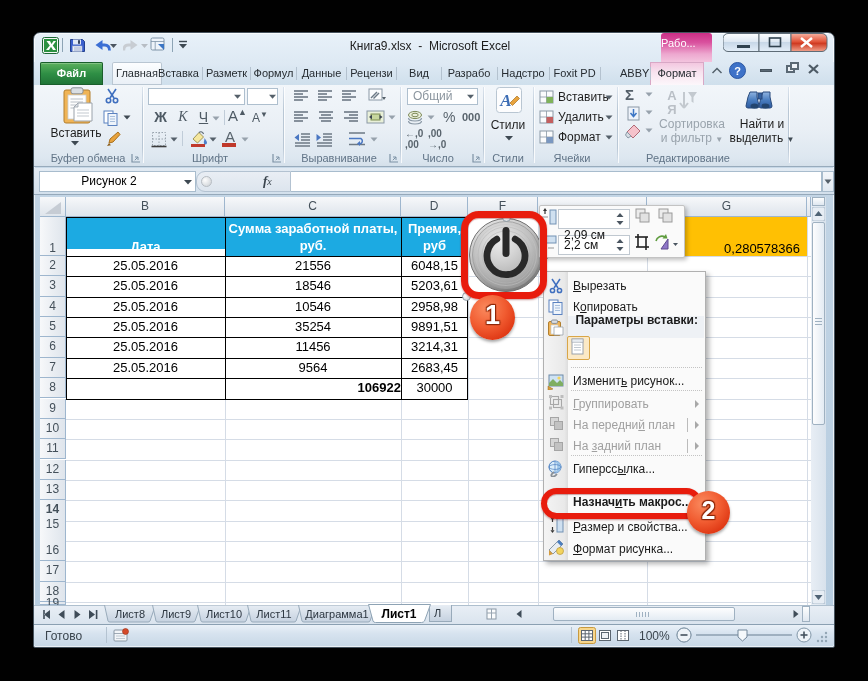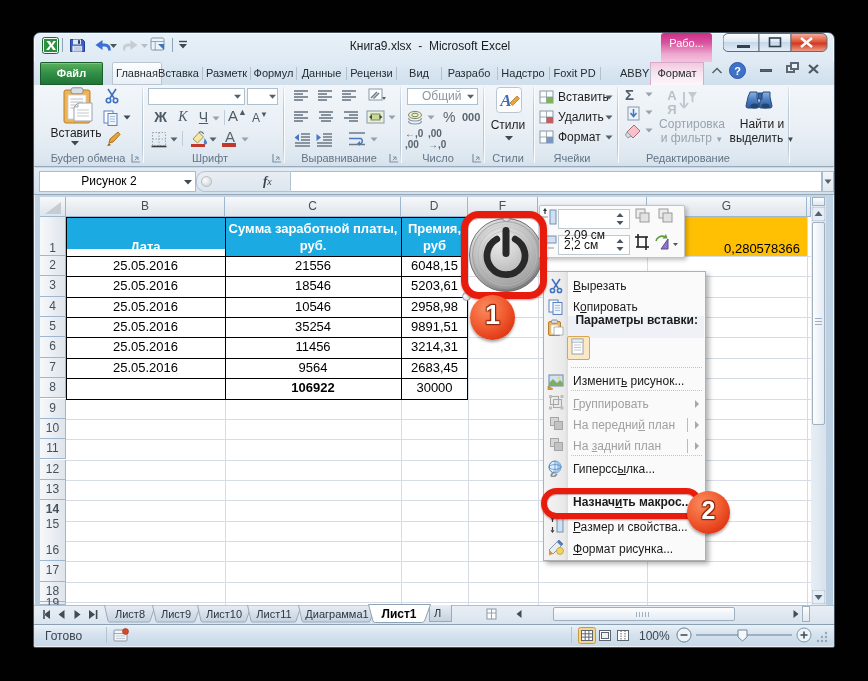--- a/index.html
+++ b/index.html
@@ -55,21 +55,21 @@
 <path d="M8 7 l6 0 l0 6 z" fill="#3c76c4"></path>
 </svg>
 <div class="a" style="left:172px; top:38px; width:1px; height:14px; background:#8da4b5;"></div>
 <svg class="a" style="left:177px; top:40px;" width="12" height="10" viewBox="0 0 12 10">
 <line x1="2" y1="1.5" x2="10" y2="1.5" stroke="#3e4952" stroke-width="1.4"></line>
 <path d="M2 4 l8 0 l-4 4.5 z" fill="#3e4952"></path>
 </svg>
 <div class="a" style="left:280px; top:39px; width:300px; text-align:center; font-size:12px; color:#1c1c1c;">Книга9.xlsx&nbsp; -&nbsp; Microsoft Excel</div>
 <div class="a" style="left:661px; top:33px; width:51px; height:21px;
  background:linear-gradient(#cb2f86,#d9519e 45%,#eda8cf); border-radius:3px 3px 0 0;
- font-size:11px; color:#fff; text-align:center; line-height:21px;">Рабо...</div>
+ font-size:11px; color:#fff; text-align:left; line-height:21px;">Рабо...</div>
 <div class="a" style="left:661px; top:54px; width:51px; height:8px;
  background:linear-gradient(#eda8cf,#f3c4de);"></div>
 <svg class="a" style="left:723px; top:33px;" width="105" height="19" viewBox="0 0 105 19">
 <defs>
 <linearGradient id="wb" x1="0" y1="0" x2="0" y2="1">
  <stop offset="0" stop-color="#fdfeff"></stop>
         <stop offset=".45" stop-color="#dfe9f3"></stop>
         <stop offset=".5" stop-color="#c8d8e8"></stop>
         <stop offset="1" stop-color="#e3eef8"></stop>
 </linearGradient>
@@ -342,21 +342,21 @@
 <g stroke="#6d7985" stroke-width="1.5">
       <line x1="1" y1="2" x2="17" y2="2"></line>
       <line x1="1" y1="13.5" x2="17" y2="13.5"></line>
     </g>
 <path d="M1 7.5 h12 a3 3 0 0 1 0 5 h-2" fill="none" stroke="#4a77c2" stroke-width="1.5"></path>
 <path d="M12 10 l-3 2.5 l3 2.5 z" fill="#4a77c2"></path>
 </svg>
 <svg class="a" style="left:370px; top:137px;" width="8" height="5" viewBox="0 0 8 5">
     <path d="M0.5 0.5 l7 0 l-3.5 4 z" fill="#97a2ac"></path>
   </svg>
-<div class="a" style="left:407px; top:88px; width:71px; height:17px; background:#fff; border:1px solid #aebfce; font-size:12px; color:#8b959e; line-height:15px; padding-left:14px;">Общий</div>
+<div class="a" style="left:407px; top:88px; width:71px; height:17px; background:#fff; border:1px solid #aebfce; font-size:12px; color:#8b959e; line-height:15px; padding-left:5px;">Общий</div>
 <svg class="a" style="left:466px; top:94px;" width="9" height="6" viewBox="0 0 9 6">
     <path d="M1 0.8 l7 0 l-3.5 4 z" fill="#55606a"></path>
   </svg>
 <svg class="a" style="left:407px; top:110px;" width="18" height="15" viewBox="0 0 18 15">
 <ellipse cx="8" cy="5" rx="6.5" ry="3.6" fill="#e9edd9" stroke="#7d8a57"></ellipse>
 <ellipse cx="8" cy="5" rx="3.2" ry="1.8" fill="none" stroke="#7d8a57"></ellipse>
 <path d="M1.5 8 c0 4 13 4 13 0" fill="none" stroke="#8a98a5" stroke-width="1.2"></path>
 <path d="M1.5 11 c0 4 13 4 13 0" fill="none" stroke="#8a98a5" stroke-width="1.2"></path>
 </svg>
 <svg class="a" style="left:427px; top:115px;" width="8" height="5" viewBox="0 0 8 5">
@@ -533,21 +533,21 @@
 <div class="cell" style="left:401px; top:296.7px; width:67px; height:20.4px; text-align:center; line-height:20px;">2958,98</div>
 <div class="cell" style="left:66px; top:317.1px; width:159px; height:20.4px; text-align:center; line-height:20px;">25.05.2016</div>
 <div class="cell" style="left:225px; top:317.1px; width:176px; height:20.4px; text-align:center; line-height:20px;">35254</div>
 <div class="cell" style="left:401px; top:317.1px; width:67px; height:20.4px; text-align:center; line-height:20px;">9891,51</div>
 <div class="cell" style="left:66px; top:337.4px; width:159px; height:20.4px; text-align:center; line-height:20px;">25.05.2016</div>
 <div class="cell" style="left:225px; top:337.4px; width:176px; height:20.4px; text-align:center; line-height:20px;">11456</div>
 <div class="cell" style="left:401px; top:337.4px; width:67px; height:20.4px; text-align:center; line-height:20px;">3214,31</div>
 <div class="cell" style="left:66px; top:357.8px; width:159px; height:20.4px; text-align:center; line-height:20px;">25.05.2016</div>
 <div class="cell" style="left:225px; top:357.8px; width:176px; height:20.4px; text-align:center; line-height:20px;">9564</div>
 <div class="cell" style="left:401px; top:357.8px; width:67px; height:20.4px; text-align:center; line-height:20px;">2683,45</div>
-<div class="cell" style="left:225px; top:378.1px; width:176px; height:20.4px; text-align:center; font-weight:bold; line-height:20px;">106922</div>
+<div class="cell" style="left:225px; top:378.1px; width:176px; height:20.4px; text-align:right; font-weight:bold; line-height:20px;">106922</div>
 <div class="cell" style="left:401px; top:378.1px; width:67px; height:20.4px; text-align:center; line-height:20px;">30000</div>
 <div class="a" style="left:66px; top:217px; width:1px; height:181.5px; background:#000;"></div>
 <div class="a" style="left:225px; top:217px; width:1px; height:181.5px; background:#000;"></div>
 <div class="a" style="left:401px; top:217px; width:1px; height:181.5px; background:#000;"></div>
 <div class="a" style="left:467px; top:217px; width:1px; height:181.5px; background:#000;"></div>
 <div class="a" style="left:66px; top:217.0px; width:402px; height:1px; background:#000;"></div>
 <div class="a" style="left:66px; top:256.0px; width:402px; height:1px; background:#000;"></div>
 <div class="a" style="left:66px; top:276.4px; width:402px; height:1px; background:#000;"></div>
 <div class="a" style="left:66px; top:296.7px; width:402px; height:1px; background:#000;"></div>
 <div class="a" style="left:66px; top:317.1px; width:402px; height:1px; background:#000;"></div>

